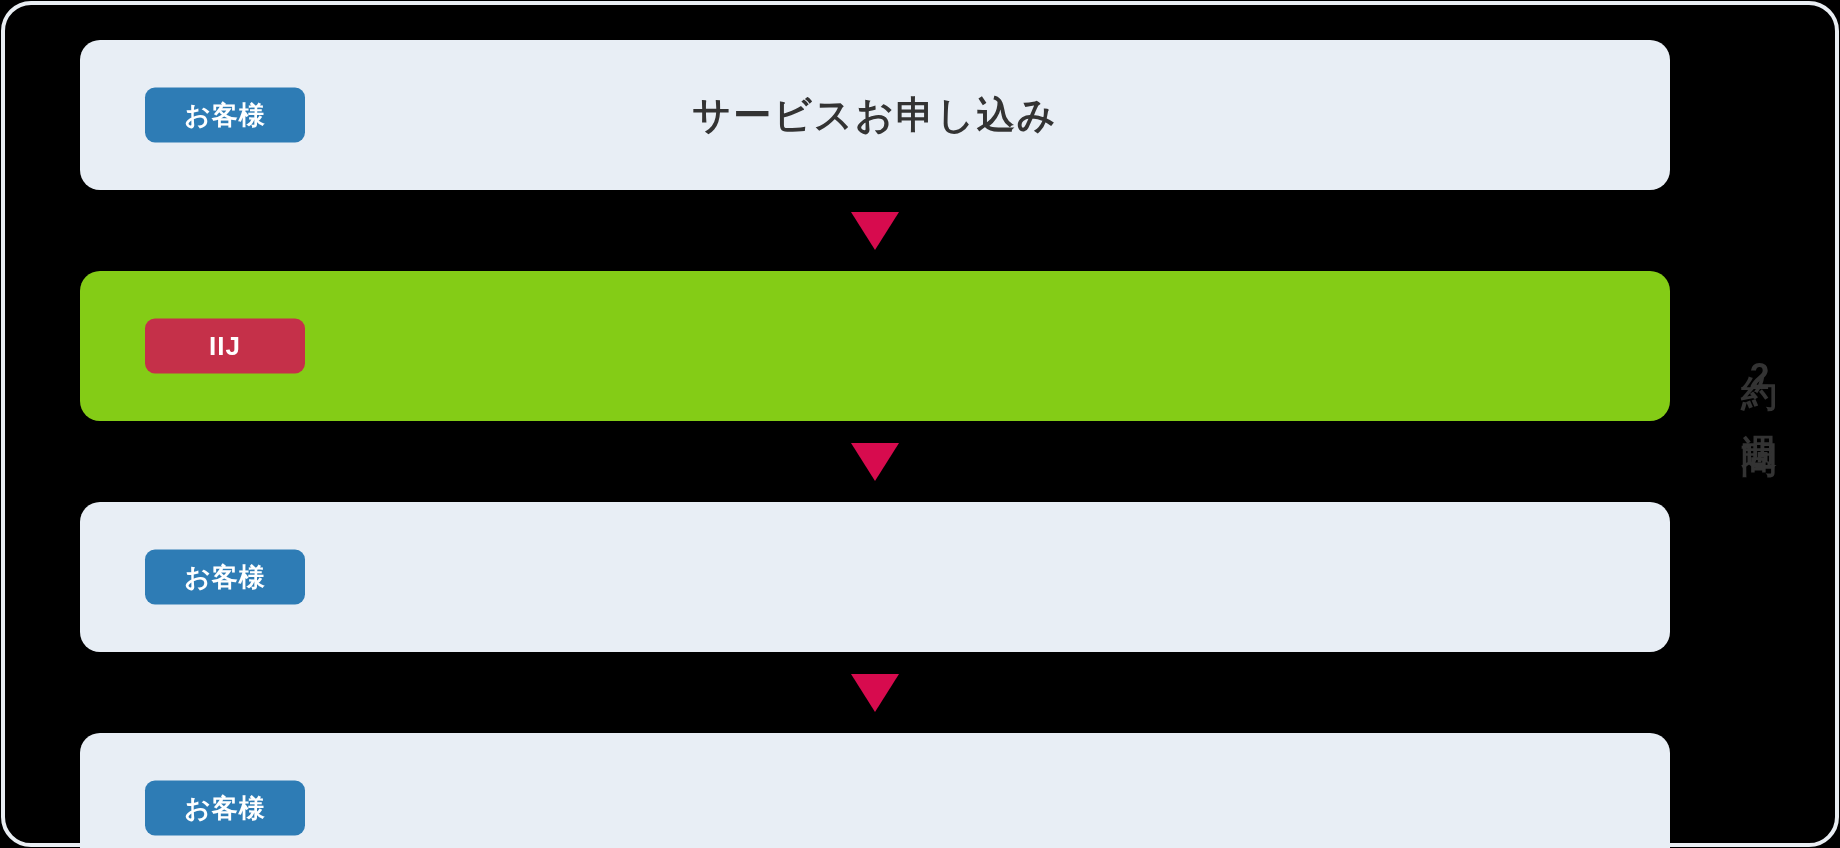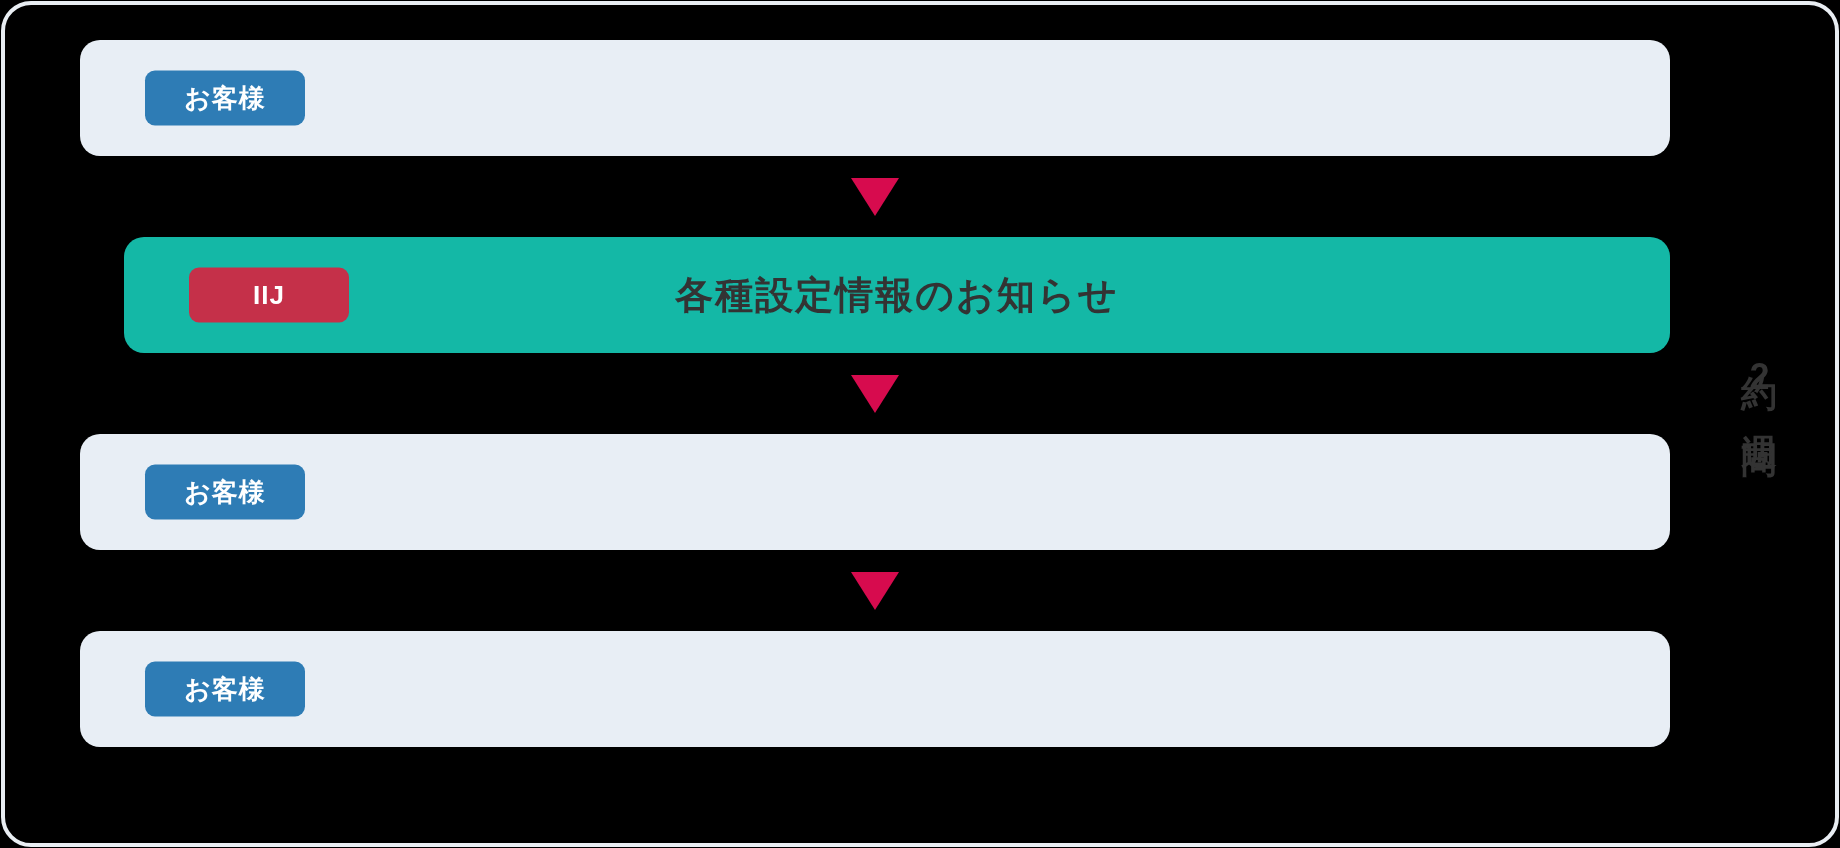--- a/index.html
+++ b/index.html
@@ -28,28 +28,28 @@
   .flow {
     position: absolute;
     left: 80px;
     top: 40px;
     width: 1590px;
     display: flex;
     flex-direction: column;
   }
   .step {
     position: relative;
-    height: 116px;
+    height: 150px;
     border-radius: 20px;
     display: flex;
     align-items: center;
     justify-content: center;
   }
   .step.bg-light { background: #e8eef5; }
-  .step.bg-pink  { background: #14b8a6; margin-left: 44px; }
+  .step.bg-pink  { background: #84cc16; }
   .badge {
     position: absolute;
     left: 65px;
     top: 50%;
     transform: translateY(-50%);
     width: 160px;
     height: 55px;
     border-radius: 10px;
     display: flex;
     align-items: center;
@@ -96,29 +96,29 @@
 </head>
 <body>
 
 <div class="canvas">
   <div class="frame-border"></div>
 
   <div class="flow">
 
     <div class="step bg-light">
       <span class="badge badge-blue">お客様</span>
+      <span class="step-label">サービスお申し込み</span>
     </div>
 
     <div class="arrow-gap">
       <span class="arrow-down"></span>
     </div>
 
     <div class="step bg-pink">
       <span class="badge badge-red">IIJ</span>
-      <span class="step-label">各種設定情報のお知らせ</span>
     </div>
 
     <div class="arrow-gap">
       <span class="arrow-down"></span>
     </div>
 
     <div class="step bg-light">
       <span class="badge badge-blue">お客様</span>
     </div>
 

